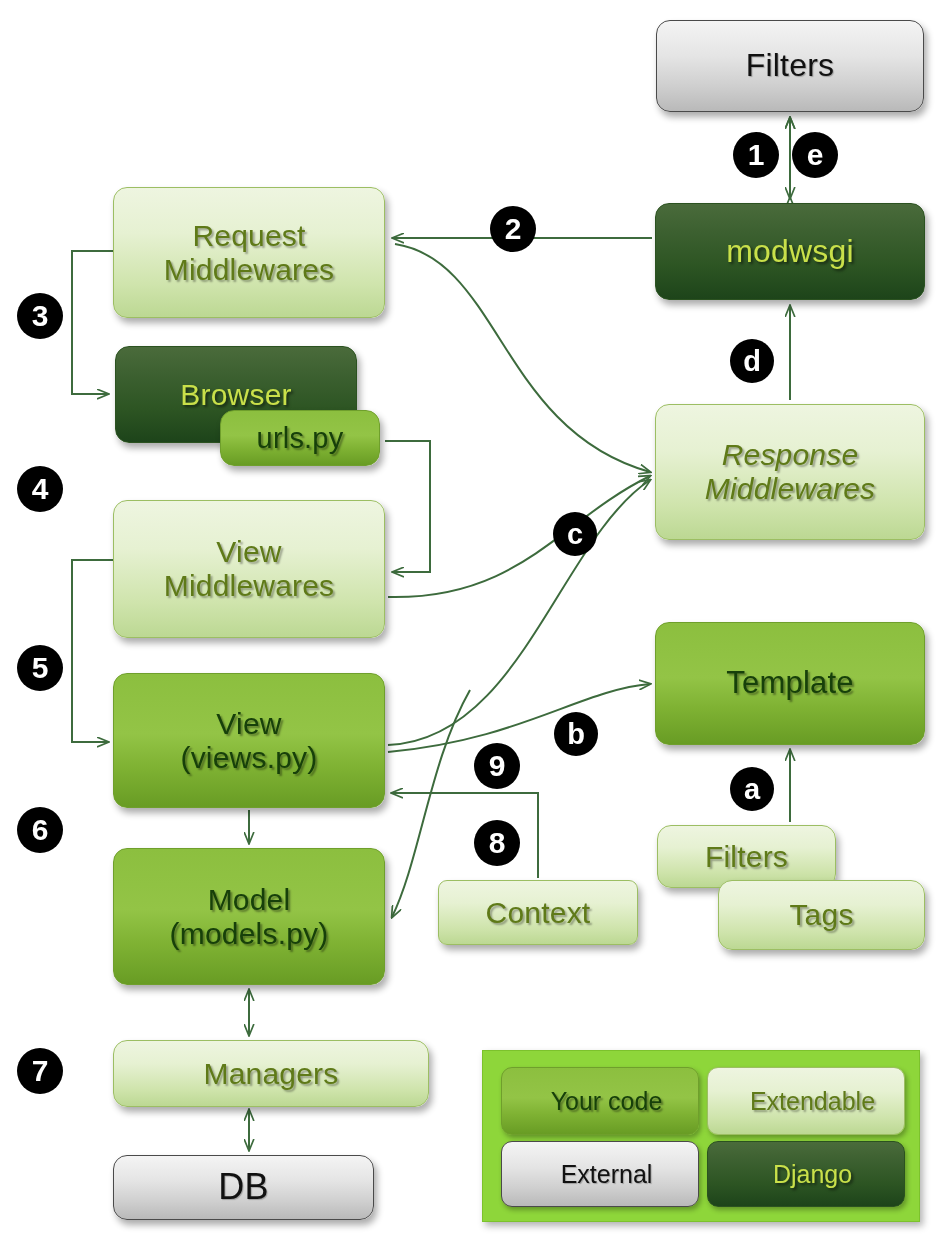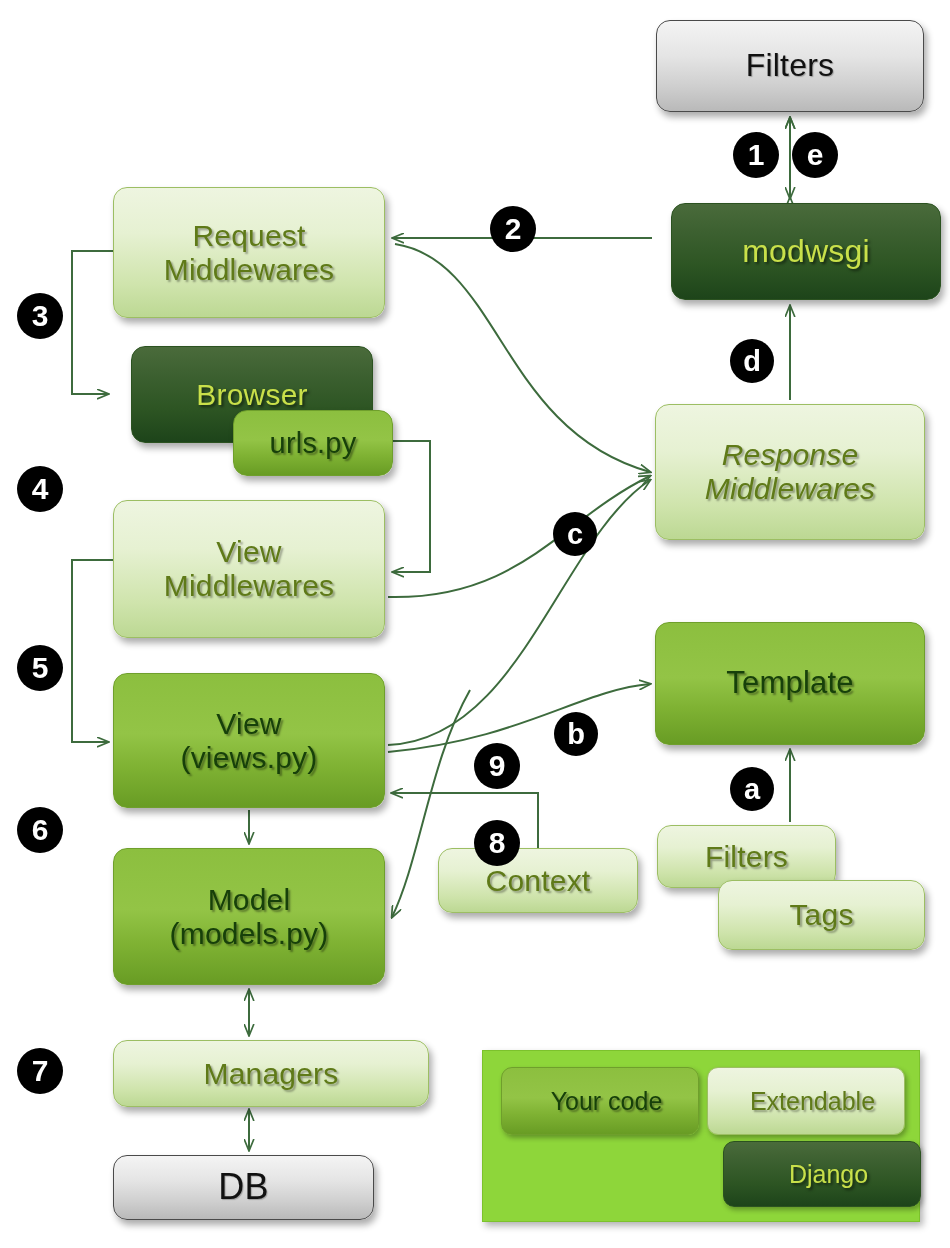--- a/index.html
+++ b/index.html
@@ -51,21 +51,20 @@
     border: 1px solid #9cbe63;
     color: #5f7a18;
     text-shadow: 2px 2px 2px rgba(0,0,0,0.33);
   }
   
   .t-django {
     background: linear-gradient(to bottom, #4a6b3b 0%, #3c6030 30%, #2d5523 65%, #1d441a 100%);
     border: 1px solid #2b5220;
     color: #c9e04a;
     text-shadow: 2px 2px 3px rgba(0,0,0,0.55);
-    margin-left: 16px;
   }
   
   .t-external {
     background: linear-gradient(to bottom, #f4f4f4 0%, #e4e4e4 40%, #cfcfcf 72%, #b9b9b9 100%);
     border: 1px solid #4a4a4a;
     color: #111111;
     text-shadow: 1px 1px 1px rgba(0,0,0,0.25);
   }
 
   
@@ -153,35 +152,35 @@
       <path d="M538,878 L538,793 L392,793" marker-end="url(#ah)"></path>
     </g>
   </svg>
 
   <div id="nodes-layer">
       <div class="node t-external" style="left: 656px; top: 20px; width: 268px; height: 92px; font-size: 32px;">Filters</div>
       <div class="node t-django" style="left: 655px; top: 203px; width: 270px; height: 97px; font-size: 32px;">modwsgi</div>
       <div class="node t-extendable" style="left: 113px; top: 187px; width: 272px; height: 131px; font-size: 30px;">Request
 Middlewares</div>
       <div class="node t-django" style="left: 115px; top: 346px; width: 242px; height: 97px; font-size: 30px;">Browser</div>
-      <div class="node t-yourcode" style="left: 233px; top: 410px; width: 160px; height: 66px; font-size: 29px;">urls.py</div>
+      <div class="node t-yourcode" style="left: 220px; top: 410px; width: 160px; height: 56px; font-size: 29px;">urls.py</div>
       <div class="node t-extendable" style="left: 113px; top: 500px; width: 272px; height: 138px; font-size: 30px;">View
 Middlewares</div>
       <div class="node t-yourcode" style="left: 113px; top: 673px; width: 272px; height: 135px; font-size: 30px;">View
 (views.py)</div>
       <div class="node t-yourcode" style="left: 113px; top: 848px; width: 272px; height: 137px; font-size: 30px;">Model
 (models.py)</div>
       <div class="node t-extendable" style="left: 113px; top: 1040px; width: 316px; height: 67px; font-size: 30px;">Managers</div>
       <div class="node t-external" style="left: 113px; top: 1155px; width: 261px; height: 65px; font-size: 36px;">DB</div>
       <div class="node t-extendable" style="left: 655px; top: 404px; width: 270px; height: 136px; font-size: 30px; font-style: italic;">Response
 Middlewares</div>
       <div class="node t-yourcode" style="left: 655px; top: 622px; width: 270px; height: 123px; font-size: 31px;">Template</div>
       <div class="node t-extendable" style="left: 657px; top: 825px; width: 179px; height: 63px; font-size: 30px;">Filters</div>
       <div class="node t-extendable" style="left: 718px; top: 880px; width: 207px; height: 70px; font-size: 30px;">Tags</div>
-      <div class="node t-extendable" style="left: 438px; top: 848px; width: 200px; height: 65px; font-size: 30px;">Context</div>
+      <div class="node t-extendable" style="left: 438px; top: 880px; width: 200px; height: 65px; font-size: 30px; border-radius: 9px;">Context</div>
     </div>
 
   <div id="badges-layer">
       <div class="badge" style="left: 733px; top: 132px; width: 46px; height: 46px; font-size: 30px;">1</div>
       <div class="badge" style="left: 792px; top: 132px; width: 46px; height: 46px; font-size: 30px;">e</div>
       <div class="badge" style="left: 490px; top: 206px; width: 46px; height: 46px; font-size: 30px;">2</div>
       <div class="badge" style="left: 17px; top: 293px; width: 46px; height: 46px; font-size: 30px;">3</div>
       <div class="badge" style="left: 730px; top: 339px; width: 44px; height: 44px; font-size: 29px;">d</div>
       <div class="badge" style="left: 17px; top: 466px; width: 46px; height: 46px; font-size: 30px;">4</div>
       <div class="badge" style="left: 553px; top: 512px; width: 44px; height: 44px; font-size: 29px;">c</div>
@@ -190,16 +189,17 @@
       <div class="badge" style="left: 474px; top: 743px; width: 46px; height: 46px; font-size: 30px;">9</div>
       <div class="badge" style="left: 730px; top: 767px; width: 44px; height: 44px; font-size: 29px;">a</div>
       <div class="badge" style="left: 17px; top: 807px; width: 46px; height: 46px; font-size: 30px;">6</div>
       <div class="badge" style="left: 474px; top: 820px; width: 46px; height: 46px; font-size: 30px;">8</div>
       <div class="badge" style="left: 17px; top: 1048px; width: 46px; height: 46px; font-size: 30px;">7</div>
     </div>
 
   <div id="legend" style="left: 482px; top: 1050px; width: 438px; height: 172px; background: rgb(142, 214, 58);">
       <div class="legend-chip t-yourcode" style="left: 18px; top: 16px; width: 198px; height: 68px; font-size: 25px;">Your code</div>
       <div class="legend-chip t-extendable" style="left: 224px; top: 16px; width: 198px; height: 68px; font-size: 25px;">Extendable</div>
+      <div class="legend-chip t-external" style="left: 18px; top: 90px; width: 198px; height: 66px; font-size: 25px;">External</div>
       <div class="legend-chip t-django" style="left: 224px; top: 90px; width: 198px; height: 66px; font-size: 25px;">Django</div>
     </div>
 
 </div>
 
 </body></html>

